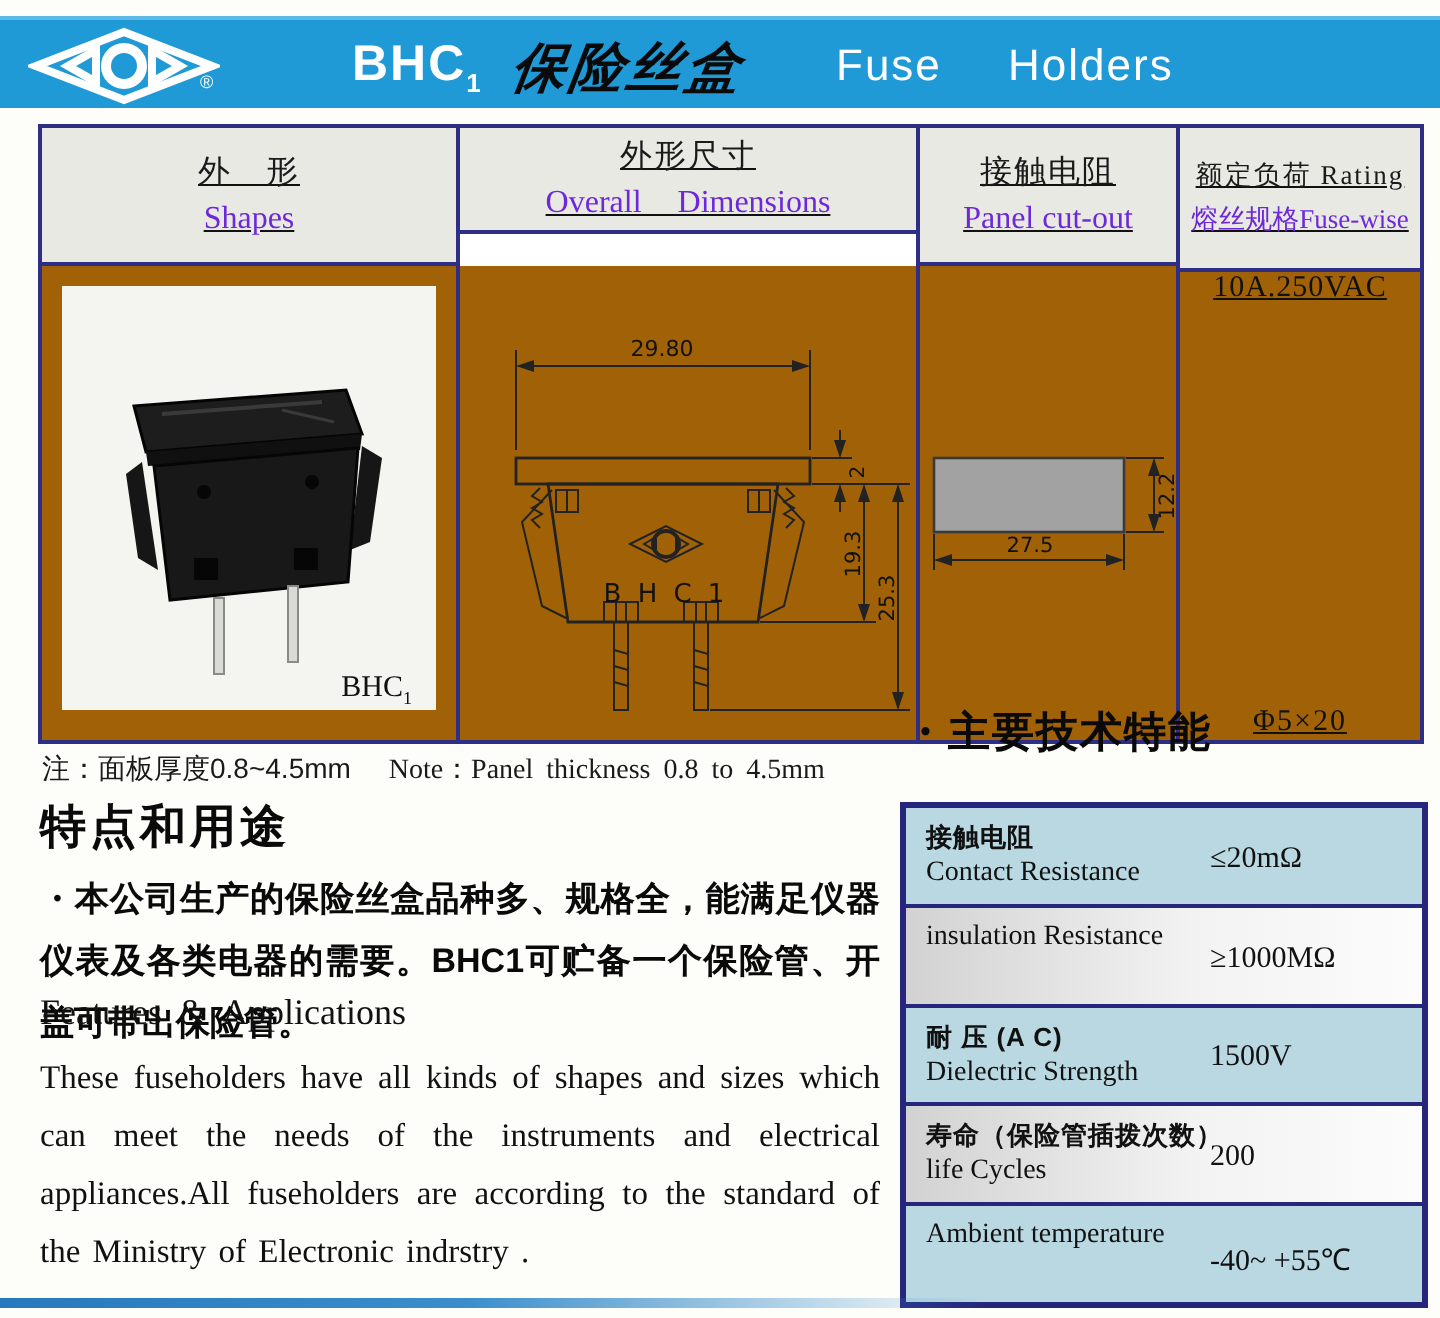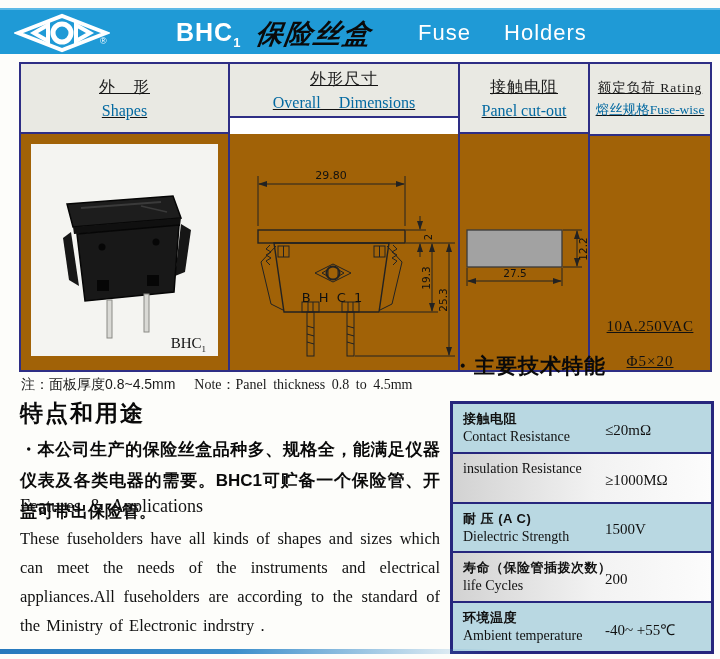--- a/index.html
+++ b/index.html
@@ -21,30 +21,30 @@
 
   
   .spec{position:absolute;left:19px;top:62px;width:689px;height:306px;
         border:2px solid #2e2e85;display:flex;background:#fff;}
   .spec-col{display:flex;flex-direction:column;border-right:2px solid #2e2e85;text-decoration:underline;}
   .spec-col:last-child{border-right:none;}
   .c1{width:207px;} .c2{width:228px;gap:16px;} .c3{width:128px;} .c4{flex:1;}
   .spec-head{height:70px;border-bottom:2px solid #2e2e85;background:#e9e9e3;
              display:flex;flex-direction:column;align-items:center;justify-content:center;}
   .spec-head .zh{font-size:16px;letter-spacing:1px;color:#1a1a1a;}
-  .spec-head .en{font-family:"Liberation Serif",serif;font-size:16px;margin-top:4px;color:#0369a1;}
+  .spec-head .en{font-family:"Liberation Serif",serif;font-size:16px;margin-top:4px;color:#6d28d9;}
   .c2 .spec-head .en{word-spacing:14px;}
   .c4 .spec-head .zh,.c4 .spec-head .en{font-size:13.5px;font-family:"Liberation Serif",serif;}
   .spec-body{flex:1;position:relative;background:#a16207;}
 
   .photo-label{position:absolute;right:22px;bottom:16px;font-family:"Liberation Serif",serif;
                font-size:15px;color:#111;}
   .photo-label sub{font-size:9px;}
 
-  .rating-cell{display:flex;flex-direction:column;align-items:center;justify-content:flex-end;
+  .rating-cell{display:flex;flex-direction:column;align-items:center;justify-content:space-between;
                gap:18px;height:100%;}
   .rating-cell .r1{font-family:"Liberation Serif",serif;font-size:15px;letter-spacing:.5px;}
   .rating-cell .r2{font-family:"Liberation Serif",serif;font-size:15px;letter-spacing:1px;}
 
   
   .note{position:absolute;left:21px;top:376px;font-size:14px;color:#1a1a1a;}
   .note .en{font-family:"Liberation Serif",serif;margin-left:15px;word-spacing:3px;}
 
   
   .feat-h-zh{position:absolute;left:20px;top:398px;font-size:23px;font-weight:bold;
@@ -268,20 +268,19 @@
       <div class="tech-zh">耐 压 (A C)</div>
       <div class="tech-en">Dielectric Strength</div>
       <div class="tech-val">1500V</div>
     </div>
     <div class="tech-row grad">
       <div class="tech-zh">寿命（保险管插拨次数）</div>
       <div class="tech-en">life Cycles</div>
       <div class="tech-val">200</div>
     </div>
     <div class="tech-row blue">
-      <div class="tech-zh">环境温度</div>
       <div class="tech-en">Ambient temperature</div>
       <div class="tech-val">-40~ +55℃</div>
     </div>
   </div>
 
   <div class="bottom-bar"></div>
 </div>
 
 </body></html>

